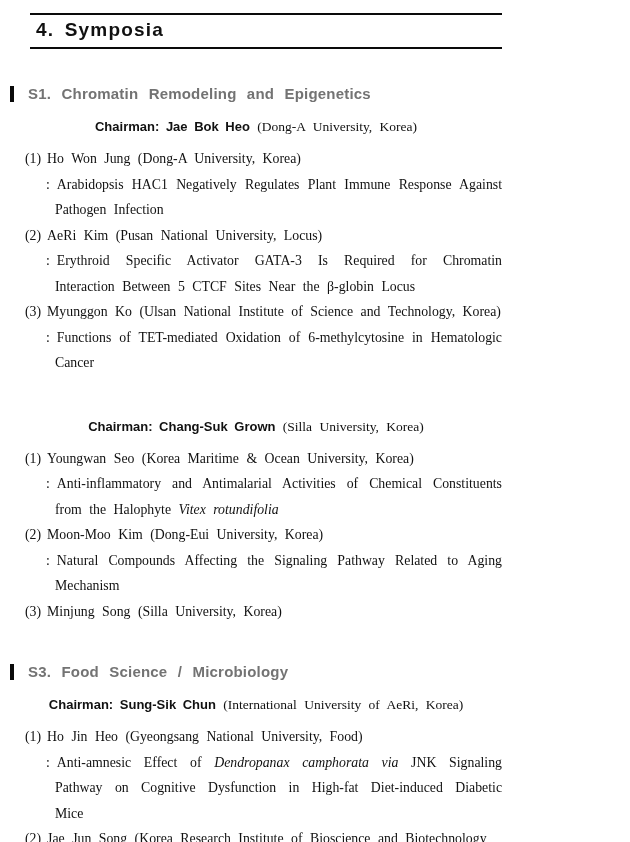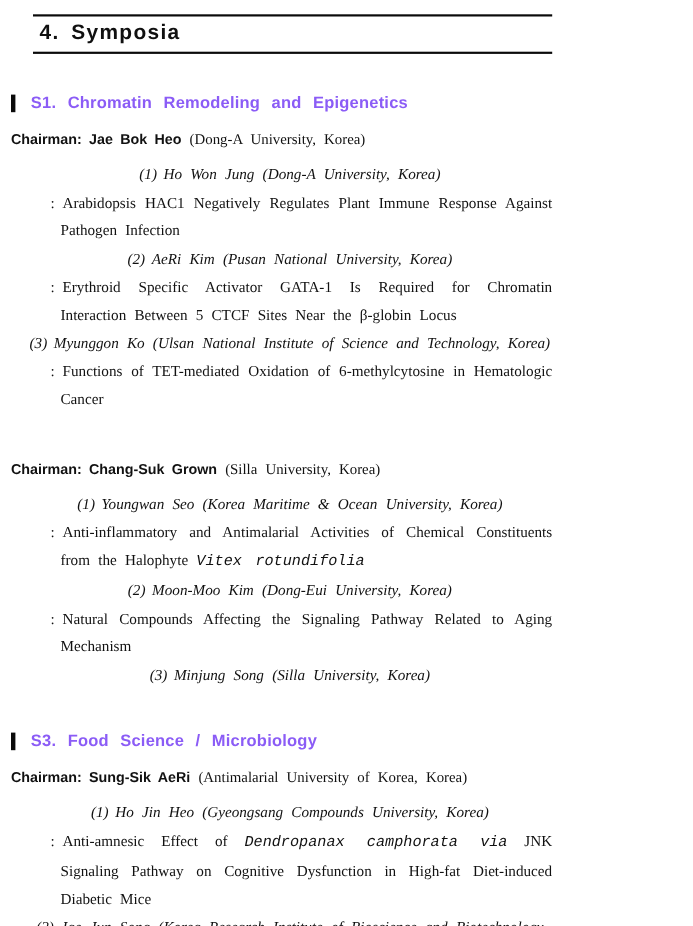--- a/index.html
+++ b/index.html
@@ -44,74 +44,73 @@
     margin-right: 14px;
     flex: 0 0 auto;
   }
   .section-heading {
     margin: 0;
     font-family: "Liberation Sans", "DejaVu Sans", sans-serif;
     font-weight: bold;
     font-size: 15px;
     word-spacing: 6px;
     letter-spacing: 0.2px;
-    color: #8b5cf6;
+    color: #737373;
   }
   .chairman-line {
-    text-align: left;
+    text-align: center;
     font-size: 13.5px;
     line-height: 24px;
     margin-bottom: 7px;
     word-spacing: 4px;
     white-space: nowrap;
   }
   .chairman-bold {
     font-family: "Liberation Sans", "DejaVu Sans", sans-serif;
     font-weight: bold;
     font-size: 13px;
     word-spacing: 3px;
   }
   
   .item { font-size: 13.8px; line-height: 25.5px; word-spacing: 4px; }
   .speaker-line {
     padding-left: 15px;
-    text-align: center;
-    font-style: italic;
+    text-align: left;
   }
   .item-number { margin-right: 6px; }
   .title-line {
     padding-left: 45px;
     text-indent: -9px;
     text-align: justify;
     text-align-last: left;
   }
   .title-colon { margin-right: 7px; }
-  .ital { font-style: italic; font-family: Liberation Mono, monospace; }
+  .ital { font-style: italic; }
 </style>
 </head>
 <body>
 
 <div class="page">
   <header class="doc-header">
     <h1 class="doc-title">4. Symposia</h1>
   </header>
   <main class="sections">
       <section class="section">
         <div class="section-header">
           <span class="section-bar"></span>
           <h2 class="section-heading">S1. Chromatin Remodeling and Epigenetics</h2>
         </div>
         <div class="chairman-line"><span class="chairman-bold"><span>Chairman:</span> <span>Jae Bok Heo</span></span> <span>(Dong-A University, Korea)</span></div>
         <div class="item">
           <div class="speaker-line"><span class="item-number">(1)</span><span>Ho Won Jung (Dong-A University, Korea)</span></div>
           <div class="title-line"><span class="title-colon">:</span><span>Arabidopsis HAC1 Negatively Regulates Plant Immune Response Against Pathogen Infection</span></div>
         </div>
         <div class="item">
-          <div class="speaker-line"><span class="item-number">(2)</span><span>AeRi Kim (Pusan National University, Korea)</span></div>
-          <div class="title-line"><span class="title-colon">:</span><span>Erythroid Specific Activator GATA-1 Is Required for Chromatin Interaction Between 5 CTCF Sites Near the β-globin Locus</span></div>
+          <div class="speaker-line"><span class="item-number">(2)</span><span>AeRi Kim (Pusan National University, Locus)</span></div>
+          <div class="title-line"><span class="title-colon">:</span><span>Erythroid Specific Activator GATA-3 Is Required for Chromatin Interaction Between 5 CTCF Sites Near the β-globin Locus</span></div>
         </div>
         <div class="item">
           <div class="speaker-line"><span class="item-number">(3)</span><span>Myunggon Ko (Ulsan National Institute of Science and Technology, Korea)</span></div>
           <div class="title-line"><span class="title-colon">:</span><span>Functions of TET-mediated Oxidation of 6-methylcytosine in Hematologic Cancer</span></div>
         </div>
       </section>
       <section class="section">
         <div class="chairman-line"><span class="chairman-bold"><span>Chairman:</span> <span>Chang-Suk Grown</span></span> <span>(Silla University, Korea)</span></div>
         <div class="item">
           <div class="speaker-line"><span class="item-number">(1)</span><span>Youngwan Seo (Korea Maritime &amp; Ocean University, Korea)</span></div>
@@ -123,23 +122,23 @@
         </div>
         <div class="item">
           <div class="speaker-line"><span class="item-number">(3)</span><span>Minjung Song (Silla University, Korea)</span></div>
         </div>
       </section>
       <section class="section">
         <div class="section-header">
           <span class="section-bar"></span>
           <h2 class="section-heading">S3. Food Science / Microbiology</h2>
         </div>
-        <div class="chairman-line"><span class="chairman-bold"><span>Chairman:</span> <span>Sung-Sik AeRi</span></span> <span>(Antimalarial University of Korea, Korea)</span></div>
+        <div class="chairman-line"><span class="chairman-bold"><span>Chairman:</span> <span>Sung-Sik Chun</span></span> <span>(International University of AeRi, Korea)</span></div>
         <div class="item">
-          <div class="speaker-line"><span class="item-number">(1)</span><span>Ho Jin Heo (Gyeongsang Compounds University, Korea)</span></div>
+          <div class="speaker-line"><span class="item-number">(1)</span><span>Ho Jin Heo (Gyeongsang National University, Food)</span></div>
           <div class="title-line"><span class="title-colon">:</span><span>Anti-amnesic Effect of </span><span class="ital">Dendropanax camphorata via</span><span> JNK Signaling Pathway on Cognitive Dysfunction in High-fat Diet-induced Diabetic Mice</span></div>
         </div>
         <div class="item">
           <div class="speaker-line"><span class="item-number">(2)</span><span>Jae Jun Song (Korea Research Institute of Bioscience and Biotechnology (KRIBB), Korea)</span></div>
         </div>
       </section>
     </main>
 </div>
 
 </body></html>

